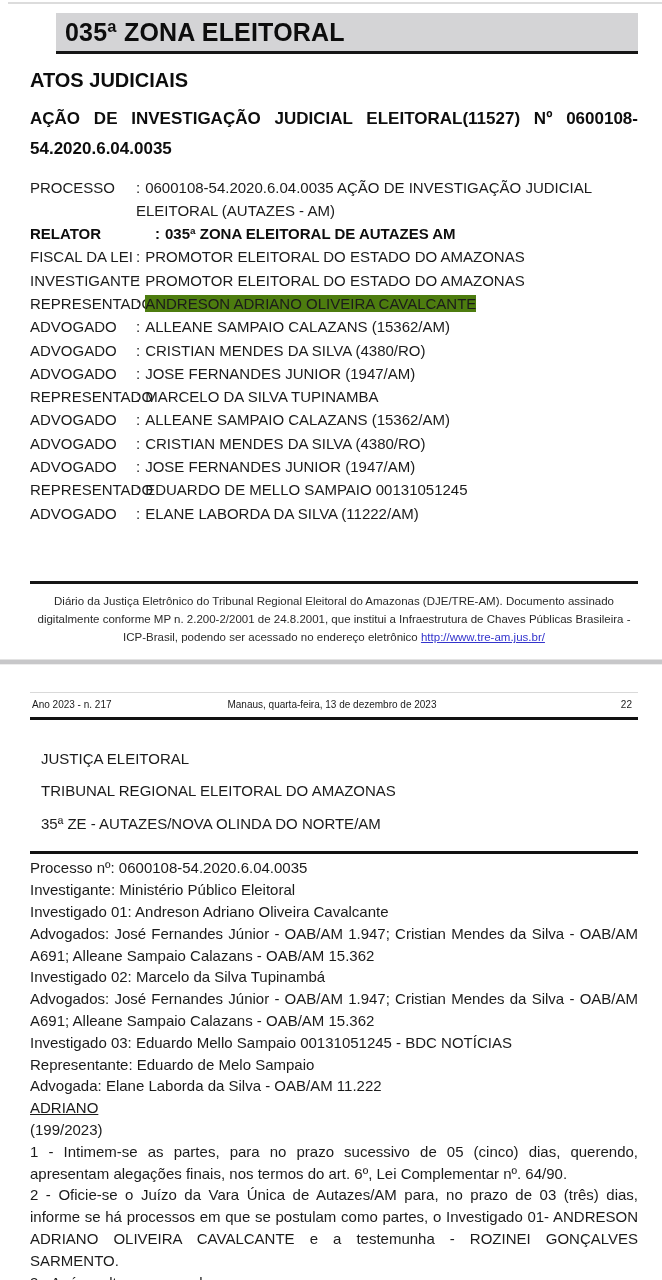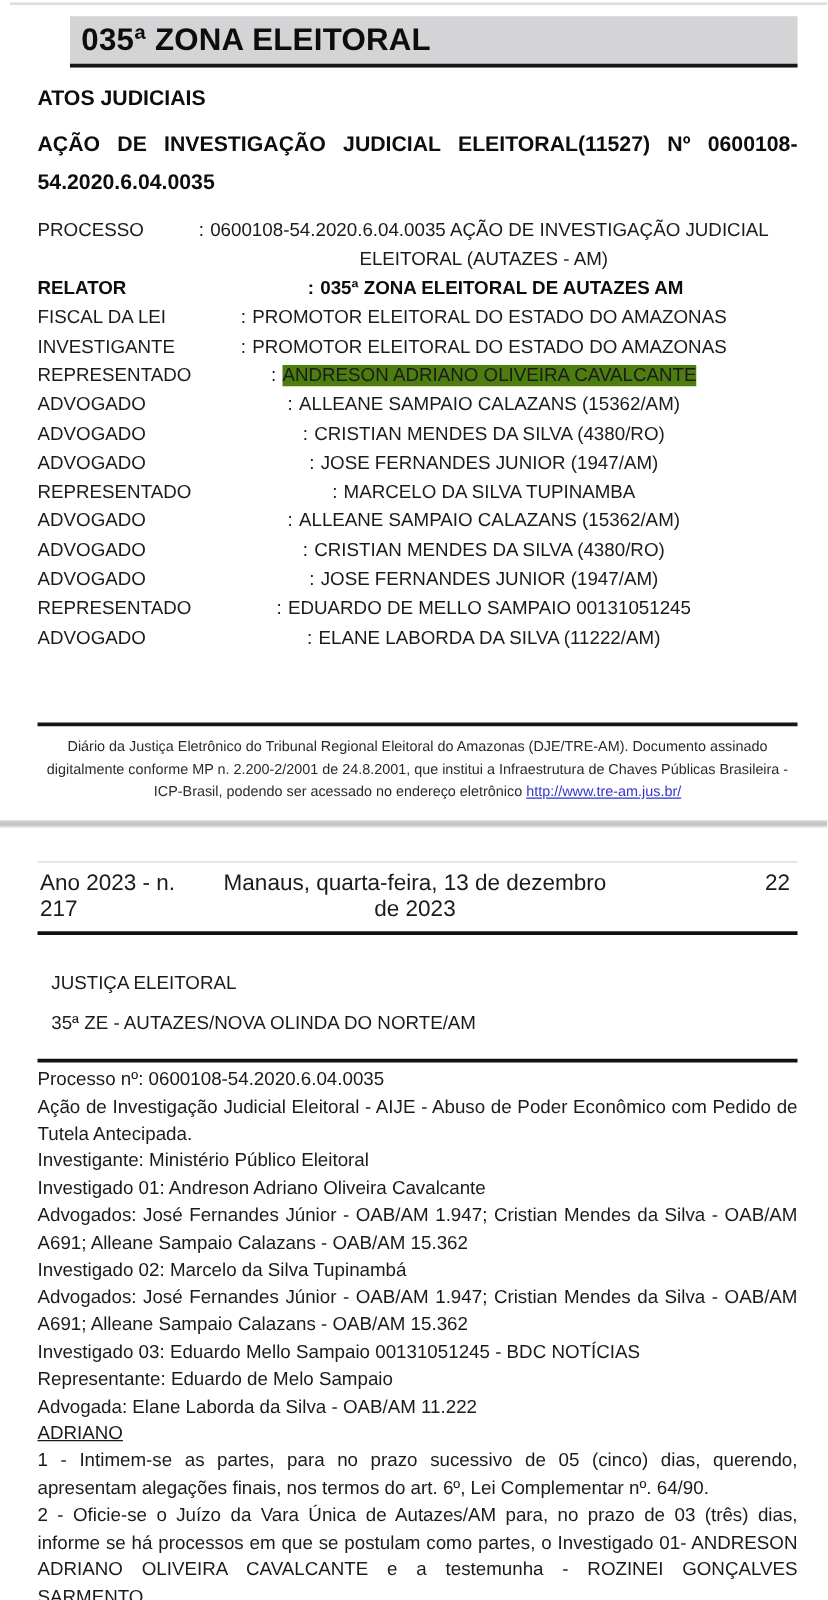--- a/index.html
+++ b/index.html
@@ -10,49 +10,49 @@
   }
   .top-hairline{position:absolute;top:2px;left:8px;right:0;height:2px;background:#dcdcdc;}
 
   
   .p1{padding:13px 24px 0 30px;}
   .zone-bar{
     background:#d4d4d6;border-bottom:3px solid #161616;
     font-weight:bold;font-size:25px;color:#0d0d0d;
     padding:5px 8px 4px 9px;letter-spacing:.2px;margin-left:26px;
   }
-  .atos{font-weight:bold;font-size:17px;color:#0d0d0d;margin-top:15px;}
+  .atos{font-weight:bold;font-size:20px;color:#0d0d0d;margin-top:15px;}
   .case-title{
     font-weight:bold;font-size:17px;color:#0d0d0d;margin-top:12px;
     text-align:justify;line-height:1.75;
   }
   .ptable{margin-top:12px;font-size:15px;line-height:23.3px;}
   .prow{display:flex;}
   .prow .lbl{width:106px;flex:none;}
-  .prow .val{flex:1;text-align:center;}
+  .prow .val{flex:1;}
   .prow.bold{font-weight:bold;color:#0d0d0d;gap:19px;}
   .val .sep{margin-right:5px;}
   .hl{background:#4d7c0f;}
 
   .footer-rule{margin-top:56px;border-top:3px solid #161616;}
   .footer-text{
     text-align:center;font-size:11.5px;line-height:18px;
     padding:8px 4px 0 4px;color:#2a2a2a;
   }
   .footer-text a{color:#3333cc;}
 
   .page-divider{
     margin-top:13px;height:4px;background:#c7c7c9;
     border-top:1px solid #e3e3e3;border-bottom:1px solid #ededed;
   }
 
   
   .p2{padding:27px 24px 0 30px;}
   .p2-header{
-    display:flex;align-items:baseline;font-size:18px;color:#1b1b1b;
+    display:flex;align-items:baseline;font-size:10px;color:#1b1b1b;
     border-top:1px solid #d9d9d9;padding:6px 2px 7px 2px;
     border-bottom:3px solid #111111;
   }
   .p2-header .h-left{flex:1;text-align:left;}
   .p2-header .h-center{flex:2.4;text-align:center;}
   .p2-header .h-right{flex:1;text-align:right;padding-right:4px;}
 
   .org{font-size:15px;line-height:21.5px;padding:17px 0 6px 0;border-bottom:3px solid #111111;}
   .org div{margin:11px;}
 
@@ -143,34 +143,35 @@
 <div class="p2">
 
   <div class="p2-header">
     <span class="h-left">Ano 2023 - n. 217</span>
     <span class="h-center">Manaus, quarta-feira, 13 de dezembro de 2023</span>
     <span class="h-right">22</span>
   </div>
 
   <div class="org">
     <div>JUSTIÇA ELEITORAL</div>
+    <div>TRIBUNAL REGIONAL ELEITORAL DO AMAZONAS</div>
     <div>35ª ZE - AUTAZES/NOVA OLINDA DO NORTE/AM</div>
   </div>
 
   <div class="body2">
     <p>Processo nº: 0600108-54.2020.6.04.0035</p>
-    <p>Ação de Investigação Judicial Eleitoral - AIJE - Abuso de Poder Econômico com Pedido de Tutela Antecipada.</p>
     <p>Investigante: Ministério Público Eleitoral</p>
     <p>Investigado 01: Andreson Adriano Oliveira Cavalcante</p>
     <p>Advogados: José Fernandes Júnior - OAB/AM 1.947; Cristian Mendes da Silva - OAB/AM A691; Alleane Sampaio Calazans - OAB/AM 15.362</p>
     <p>Investigado 02: Marcelo da Silva Tupinambá</p>
     <p>Advogados: José Fernandes Júnior - OAB/AM 1.947; Cristian Mendes da Silva - OAB/AM A691; Alleane Sampaio Calazans - OAB/AM 15.362</p>
     <p>Investigado 03: Eduardo Mello Sampaio 00131051245 - BDC NOTÍCIAS</p>
     <p>Representante: Eduardo de Melo Sampaio</p>
     <p>Advogada: Elane Laborda da Silva - OAB/AM 11.222</p>
     <p class="u">ADRIANO</p>
+    <p>(199/2023)</p>
     <p>1 - Intimem-se as partes, para no prazo sucessivo de 05 (cinco) dias, querendo, apresentam alegações finais, nos termos do art. 6º, Lei Complementar nº. 64/90.</p>
     <p>2 - Oficie-se o Juízo da Vara Única de Autazes/AM para, no prazo de 03 (três) dias, informe se há processos em que se postulam como partes, o Investigado 01- ANDRESON ADRIANO OLIVEIRA CAVALCANTE e a testemunha - ROZINEI GONÇALVES SARMENTO.</p>
     <p>3 - Após, voltam-me conclusos.</p>
 
   </div>
 
 </div>
 
 </body></html>

